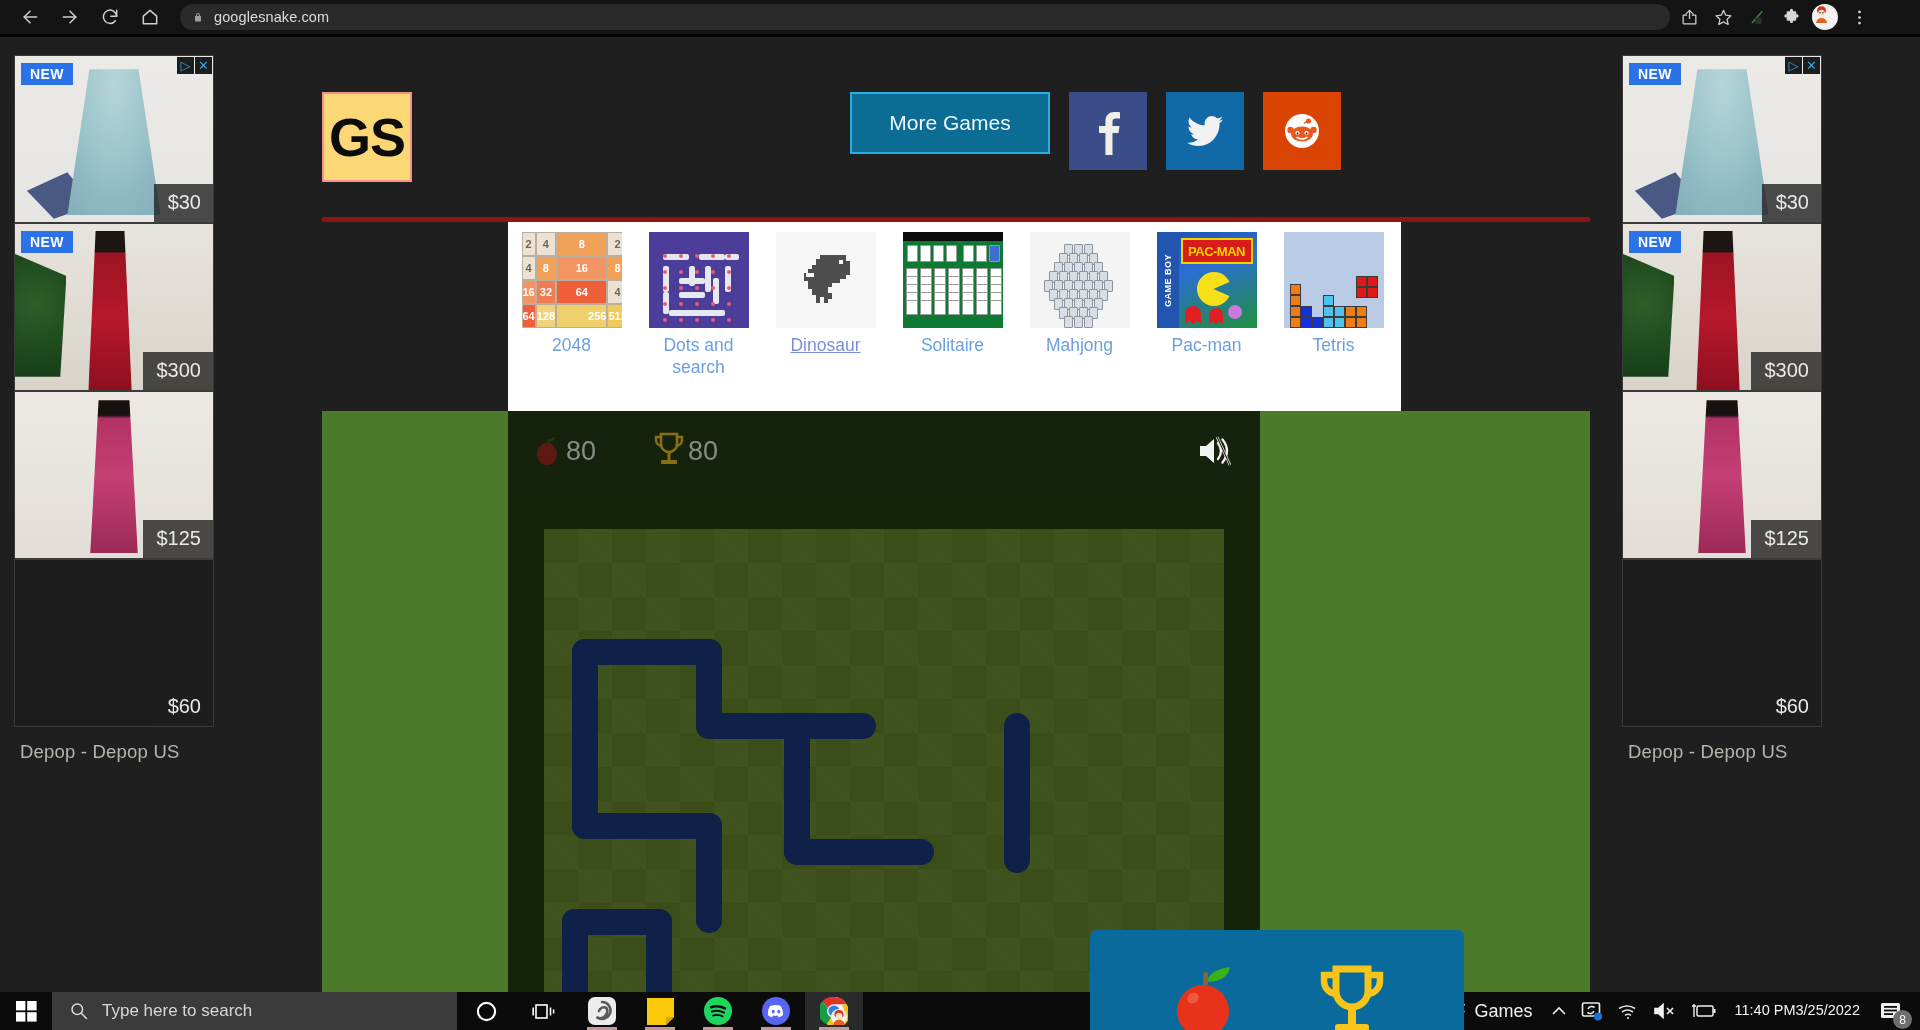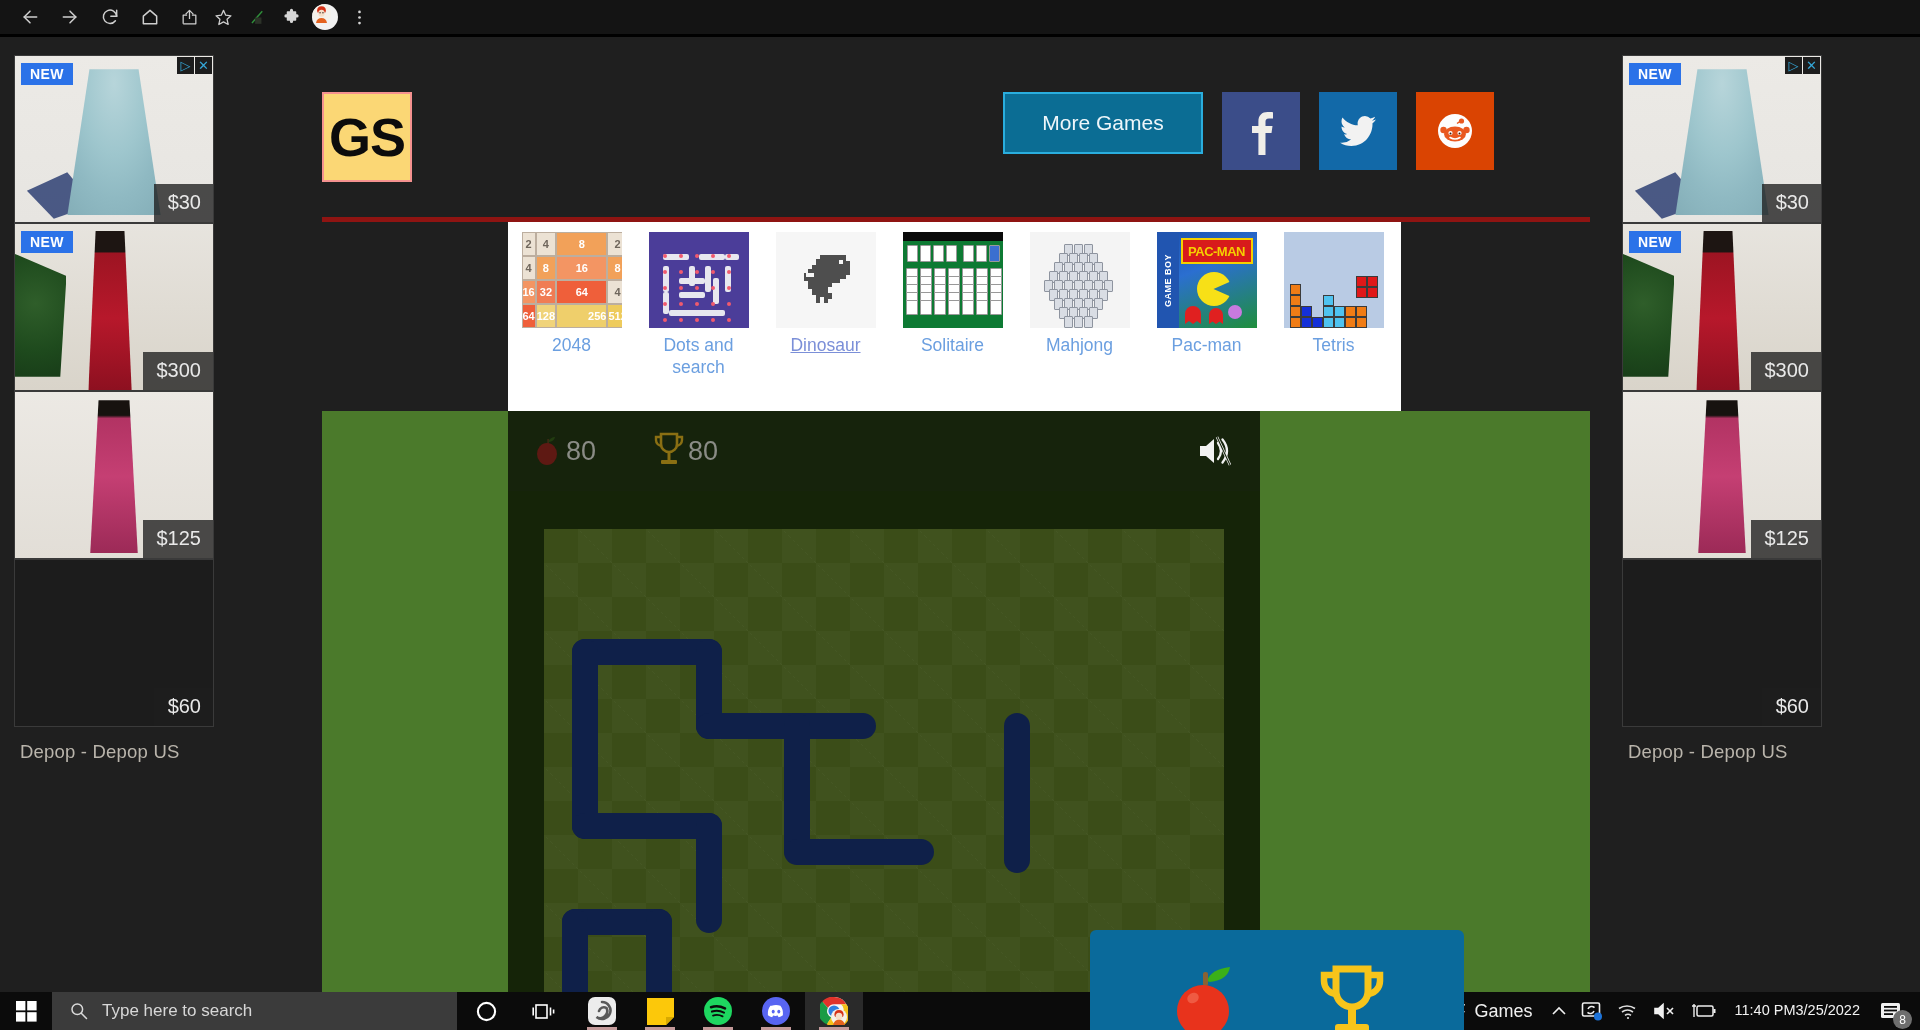--- a/index.html
+++ b/index.html
@@ -80,21 +80,21 @@
   .dress-pink { background: linear-gradient(180deg,#ece9e4 0%,#e2ded7 100%); }
   .dress-pink::after {
     content:""; position:absolute; left:50%; top:5%; width:30%; height:92%;
     transform:translateX(-50%);
     background: linear-gradient(180deg,#17120f 0%,#17120f 10%,#b23363 12%,#c53f73 50%,#9c2a57 100%);
     clip-path: polygon(24% 0%, 76% 0%, 90% 100%, 10% 100%);
   }
   .dress-empty { background:#1c1c1c; }
 
   
-  #site-header { position: absolute; left: 322px; top: 25px; width: 1172px; height: 155px; }
+  #site-header { position: absolute; left: 322px; top: 25px; width: 1019px; height: 155px; }
   #gs-logo {
     position: absolute; left: 0; top: 30px; width: 90px; height: 90px;
     background: #fbd775; border: 2px solid #f4918f;
     display: flex; align-items: center; justify-content: center;
     font-size: 54px; font-weight: bold; color: #0c0c0c;
     font-family: "Liberation Sans", sans-serif; letter-spacing: -1px;
   }
   #header-actions { position: absolute; right: 0; top: 30px; display: flex; align-items: flex-start; gap: 19px; }
   #more-games-btn {
     width: 200px; height: 62px; background: #0b6d94; border: 2px solid #2aaede;
@@ -205,20 +205,26 @@
   <div class="navbtn">
     <svg viewBox="0 0 24 24" fill="none" stroke="currentColor" stroke-width="1.8" stroke-linecap="round">
         <path d="M20 11a8 8 0 1 0-1.5 5.5"></path>
         <polyline points="20 4 20 11 13 11"></polyline>
       </svg>
   </div>
   <div class="navbtn">
     <svg viewBox="0 0 24 24" fill="none" stroke="currentColor" stroke-width="1.8" stroke-linejoin="round">
         <path d="M4 11l8-7 8 7v9H4z"></path>
       </svg>
+  </div>
+  <div id="omnibox">
+    <svg class="lock" viewBox="0 0 24 24" fill="#9e9e9e">
+        <path d="M17 9h-1V7a4 4 0 0 0-8 0v2H7a1 1 0 0 0-1 1v9a1 1 0 0 0 1 1h10a1 1 0 0 0 1-1v-9a1 1 0 0 0-1-1zm-7-2a2 2 0 0 1 4 0v2h-4z"></path>
+      </svg>
+    <span class="urltext">googlesnake.com</span>
   </div>
   <div id="chrome-right">
     <div class="cricon">
       <svg viewBox="0 0 24 24" fill="none" stroke="currentColor" stroke-width="1.6" stroke-linejoin="round">
           <path d="M4 20V9h5"></path>
           <path d="M4 20h16V9h-5"></path>
           <path d="M12 14V3l5 5"></path>
           <path d="M12 3L7 8"></path>
         </svg>
     </div>

